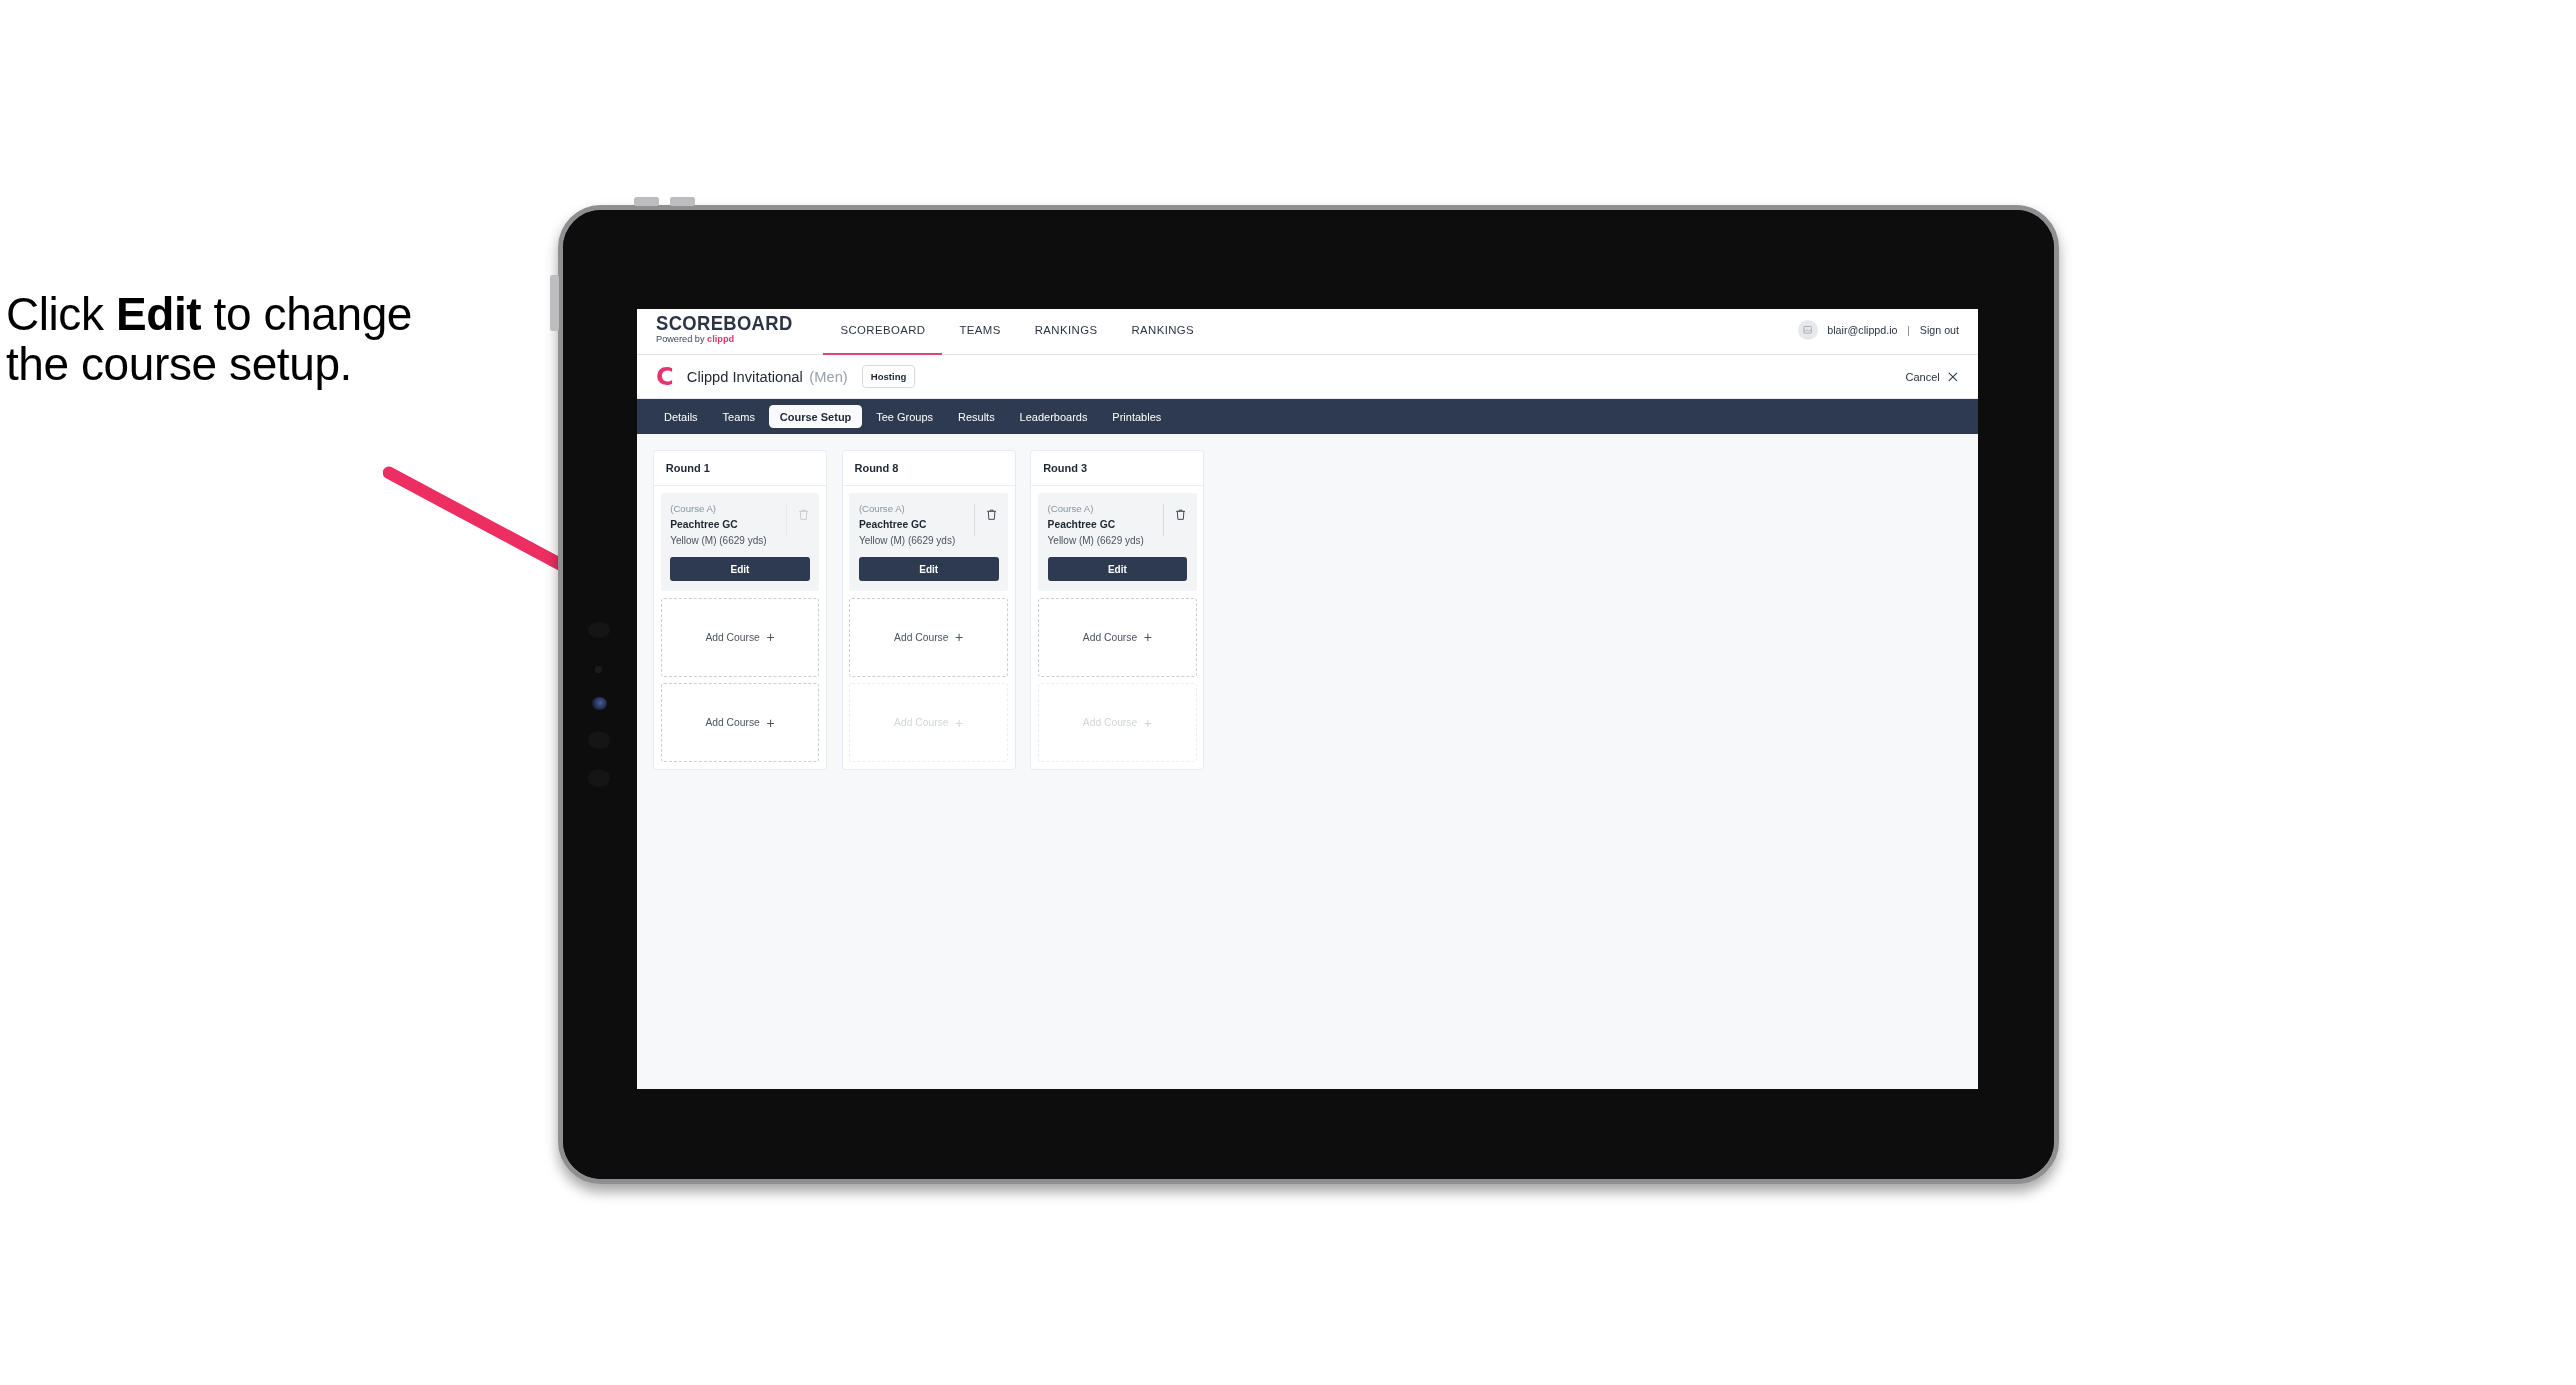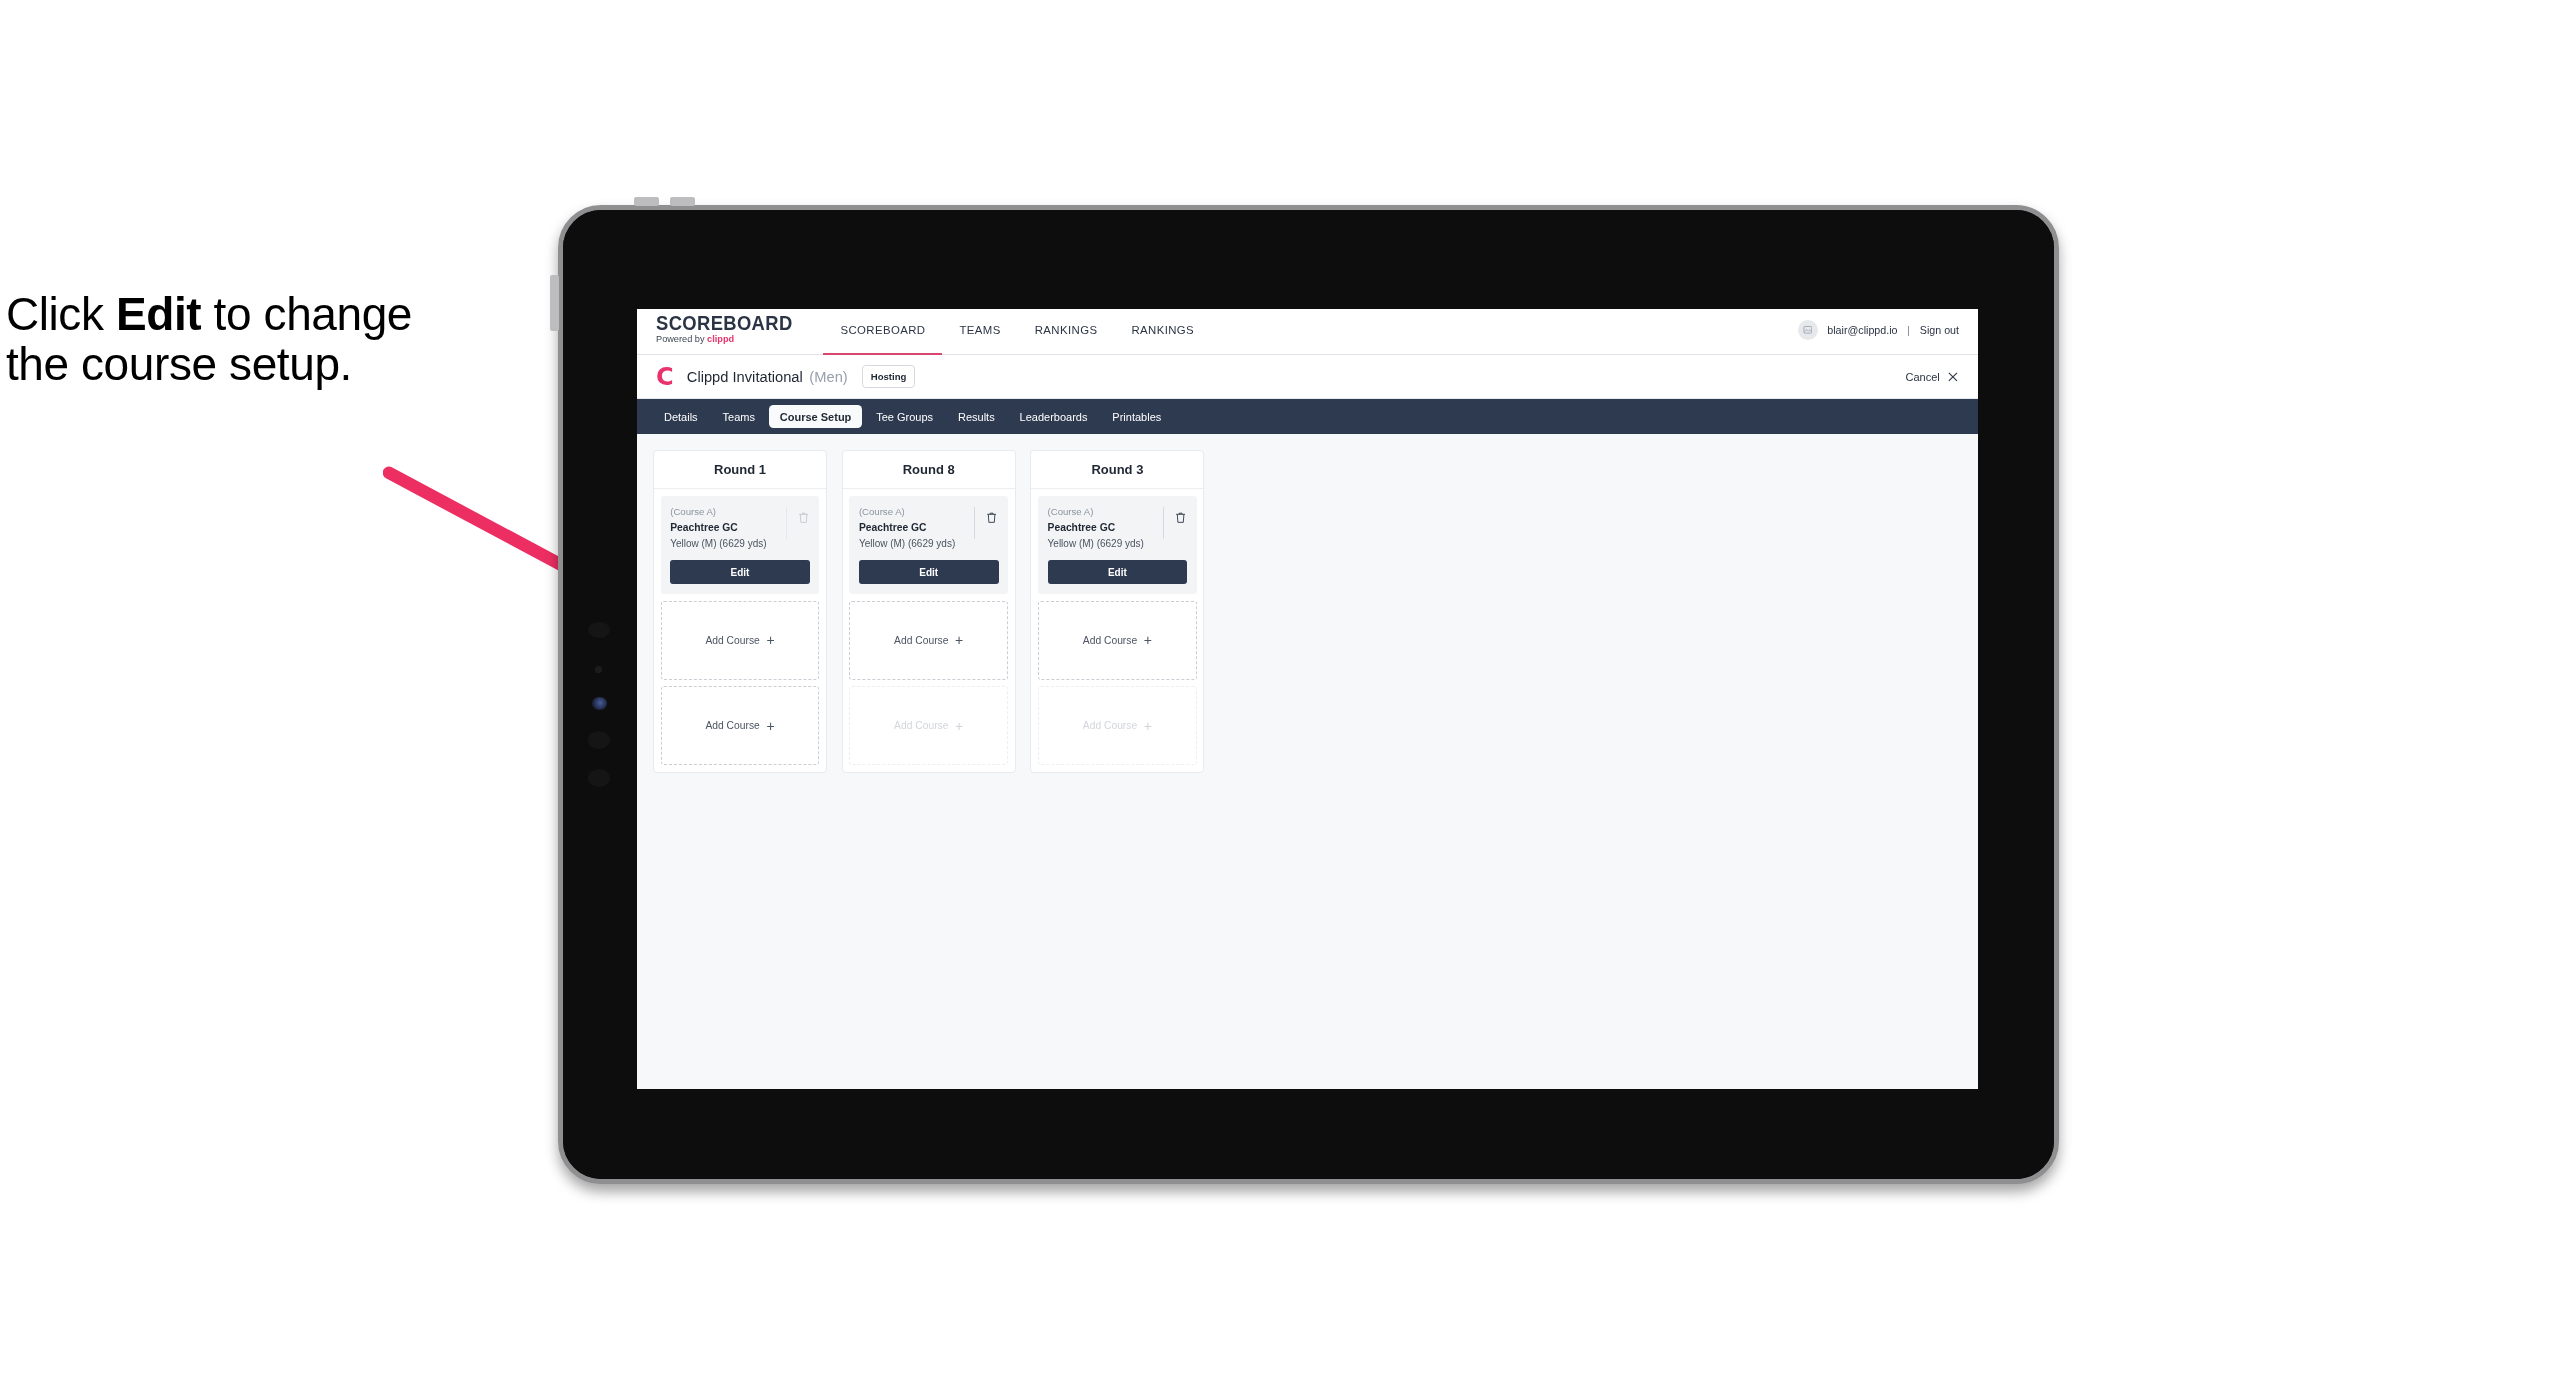--- a/index.html
+++ b/index.html
@@ -116,22 +116,22 @@
           padding: 0 16px; gap: 2.9px; }
   .tab { font-size: 11px; color: #ffffff; padding: 5.9px 11px; border-radius: 4.4px; cursor: pointer; }
   .tab.active { background: #f8fafc; color: #1f2733; font-weight: 700; }
 
   
   .content { padding: 16px 0 0 16px; display: flex; gap: 14.7px; align-items: flex-start; }
   .round-col {
     width: 174px; background: #ffffff; border: 0.7px solid #e7eaee; border-radius: 3.7px;
     display: flex; flex-direction: column;
   }
-  .round-head { padding: 11px 11.8px; font-size: 13px; font-weight: 700; color: #1f2733;
-                border-bottom: 0.7px solid #eceff2; text-align: center; }
+  .round-head { padding: 11px 11.8px; font-size: 11px; font-weight: 700; color: #1f2733;
+                border-bottom: 0.7px solid #eceff2; }
   .round-body { padding: 6.6px 6.6px 6.6px 6.6px; display: flex; flex-direction: column; gap: 6.6px; }
 
   .course-card { background: #f2f4f6; border-radius: 2.9px; padding: 9.6px 9.6px 9.6px 9.6px; }
   .cc-top { display: flex; align-items: flex-start; }
   .cc-text { flex: 1; }
   .cc-a { font-size: 9.6px; color: #8c949f; line-height: 1.5; }
   .cc-name { font-size: 10.3px; font-weight: 700; color: #1f2733; line-height: 1.55; }
   .cc-tee { font-size: 10px; color: #4b5461; line-height: 1.5; }
   .cc-divider { width: 0.7px; height: 32px; background: #d6dade; margin: 1.5px 10.3px 0 4.4px; }
   .cc-divider.dim { background: #e6e9ec; }

